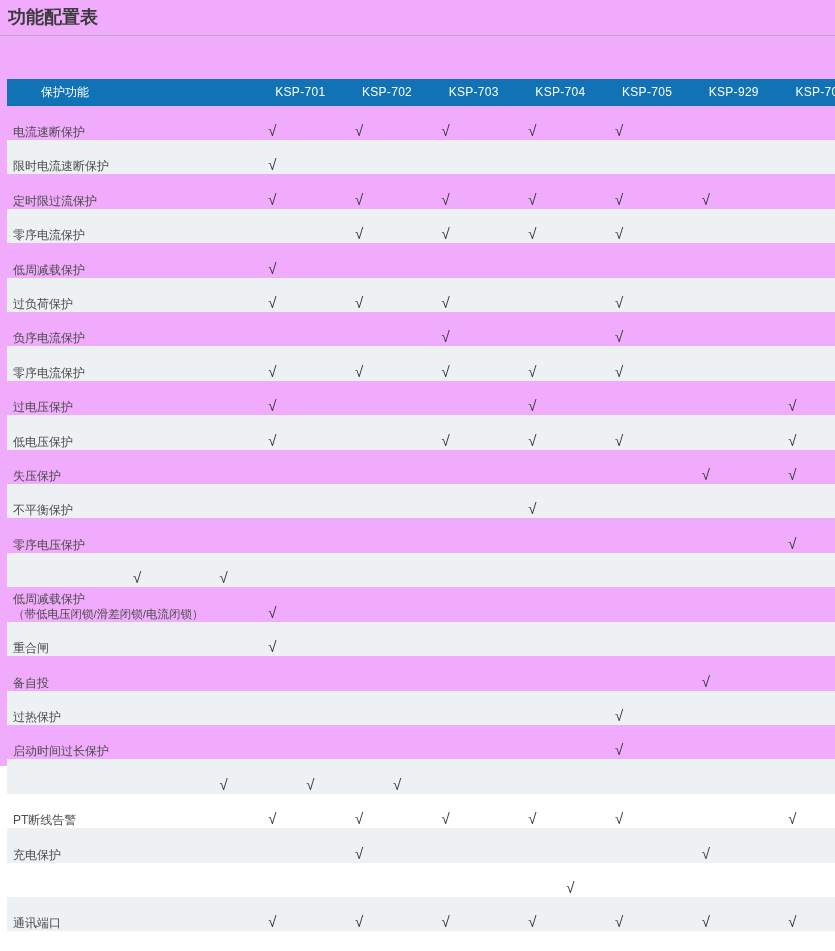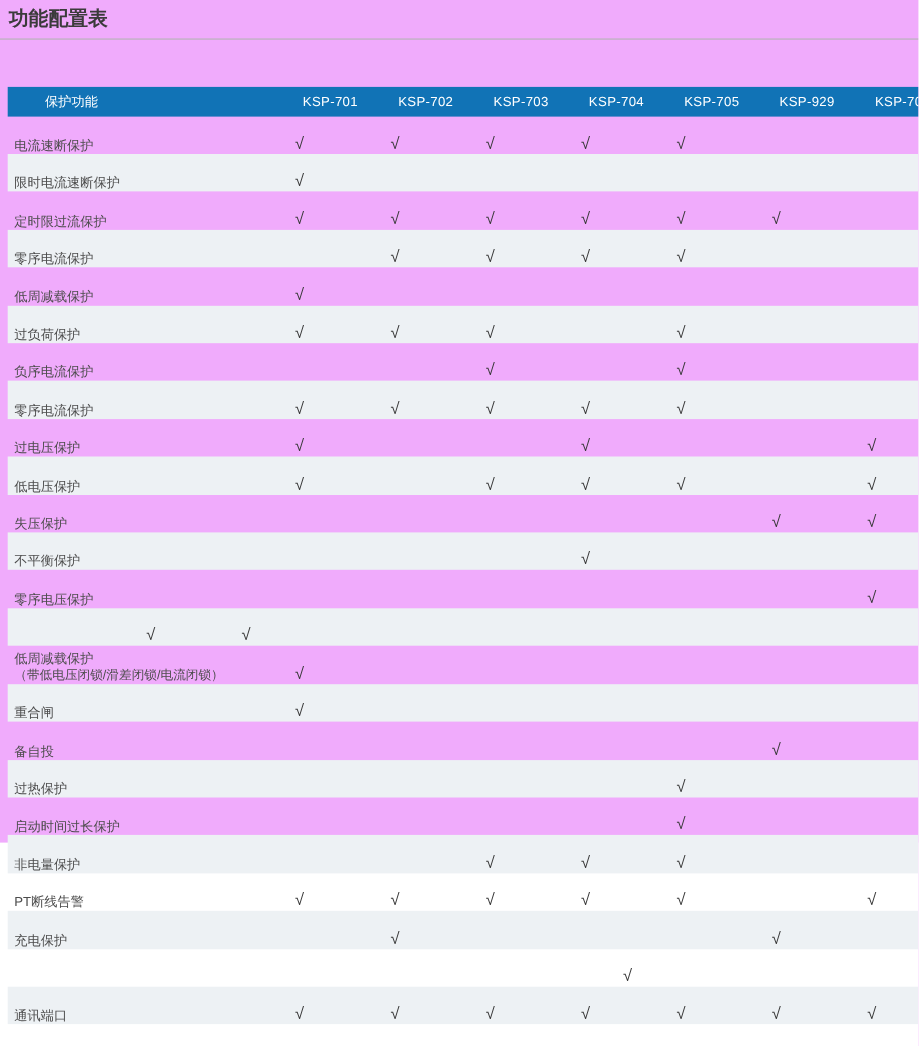--- a/index.html
+++ b/index.html
@@ -319,23 +319,20 @@
           </div>
           <div class="td data-col"></div>
           <div class="td data-col"></div>
           <div class="td data-col"></div>
           <div class="td data-col"></div>
           <div class="td data-col"><span class="check">√</span></div>
           <div class="td data-col"></div>
           <div class="td data-col"></div>
         </div>
         <div class="tr alt">
-          <div class="td label-col">
-            <div>非电量保护</div>
-          </div>
           <div class="td data-col"></div>
           <div class="td data-col"></div>
           <div class="td data-col"><span class="check">√</span></div>
           <div class="td data-col"><span class="check">√</span></div>
           <div class="td data-col"><span class="check">√</span></div>
           <div class="td data-col"></div>
           <div class="td data-col"></div>
         </div>
         <div class="tr">
           <div class="td label-col">

